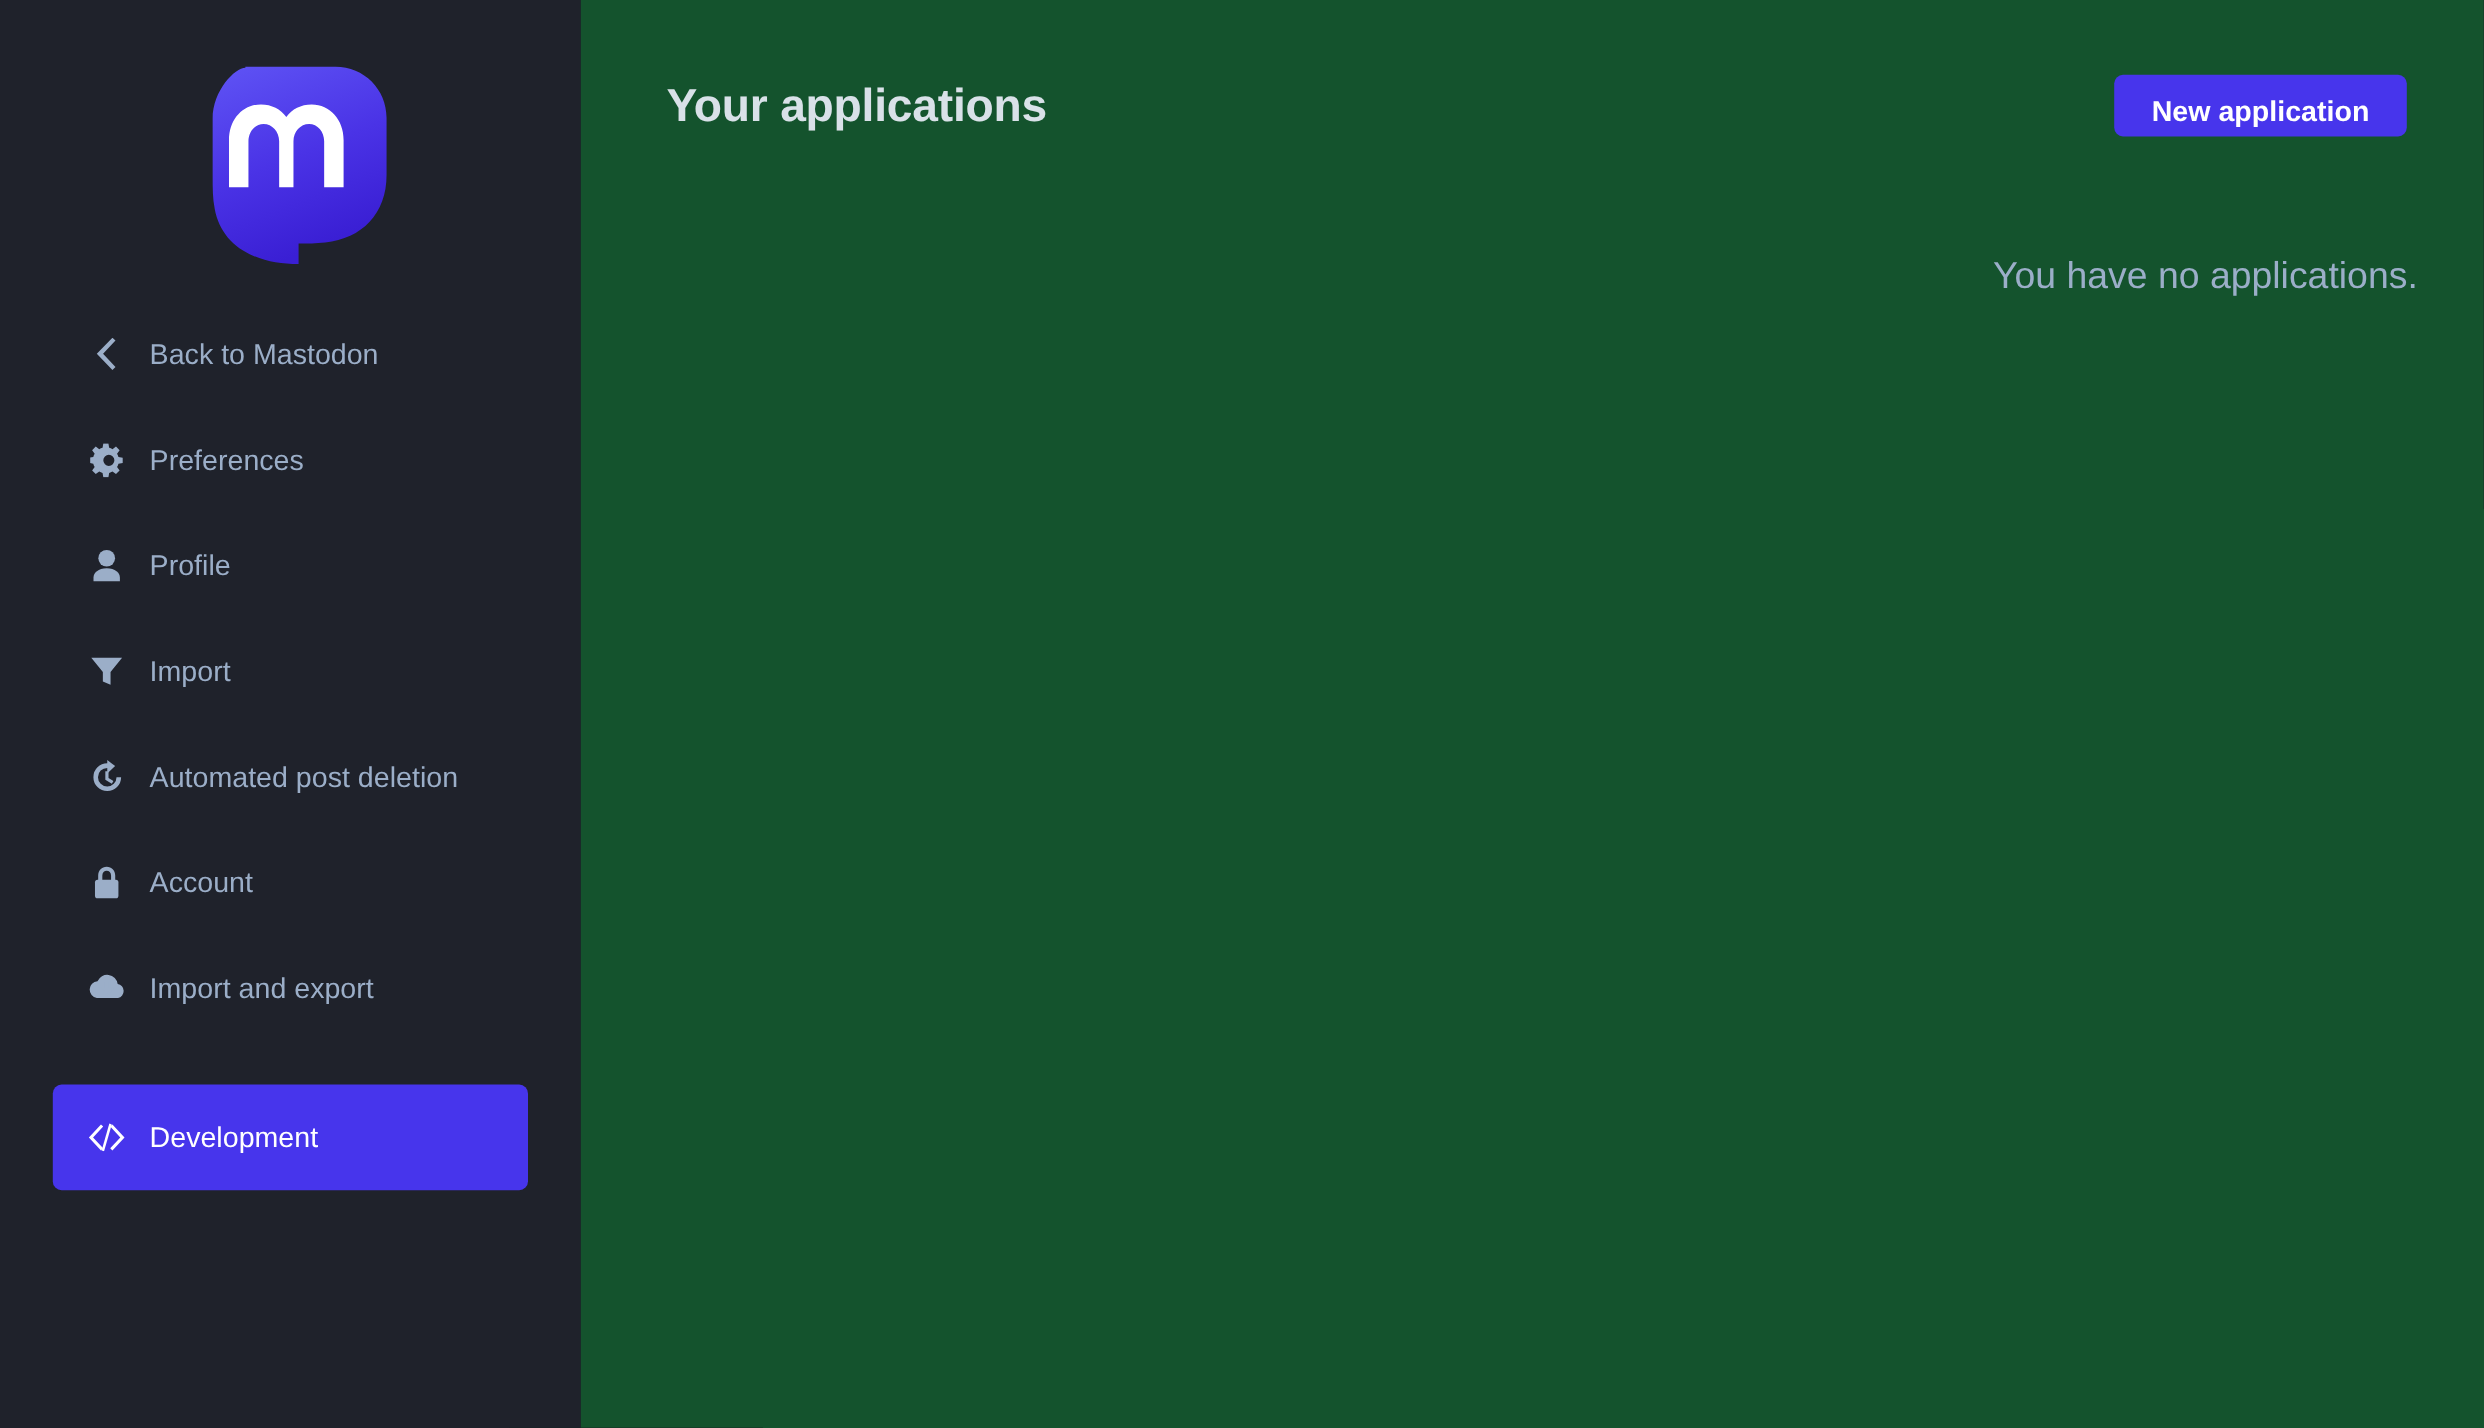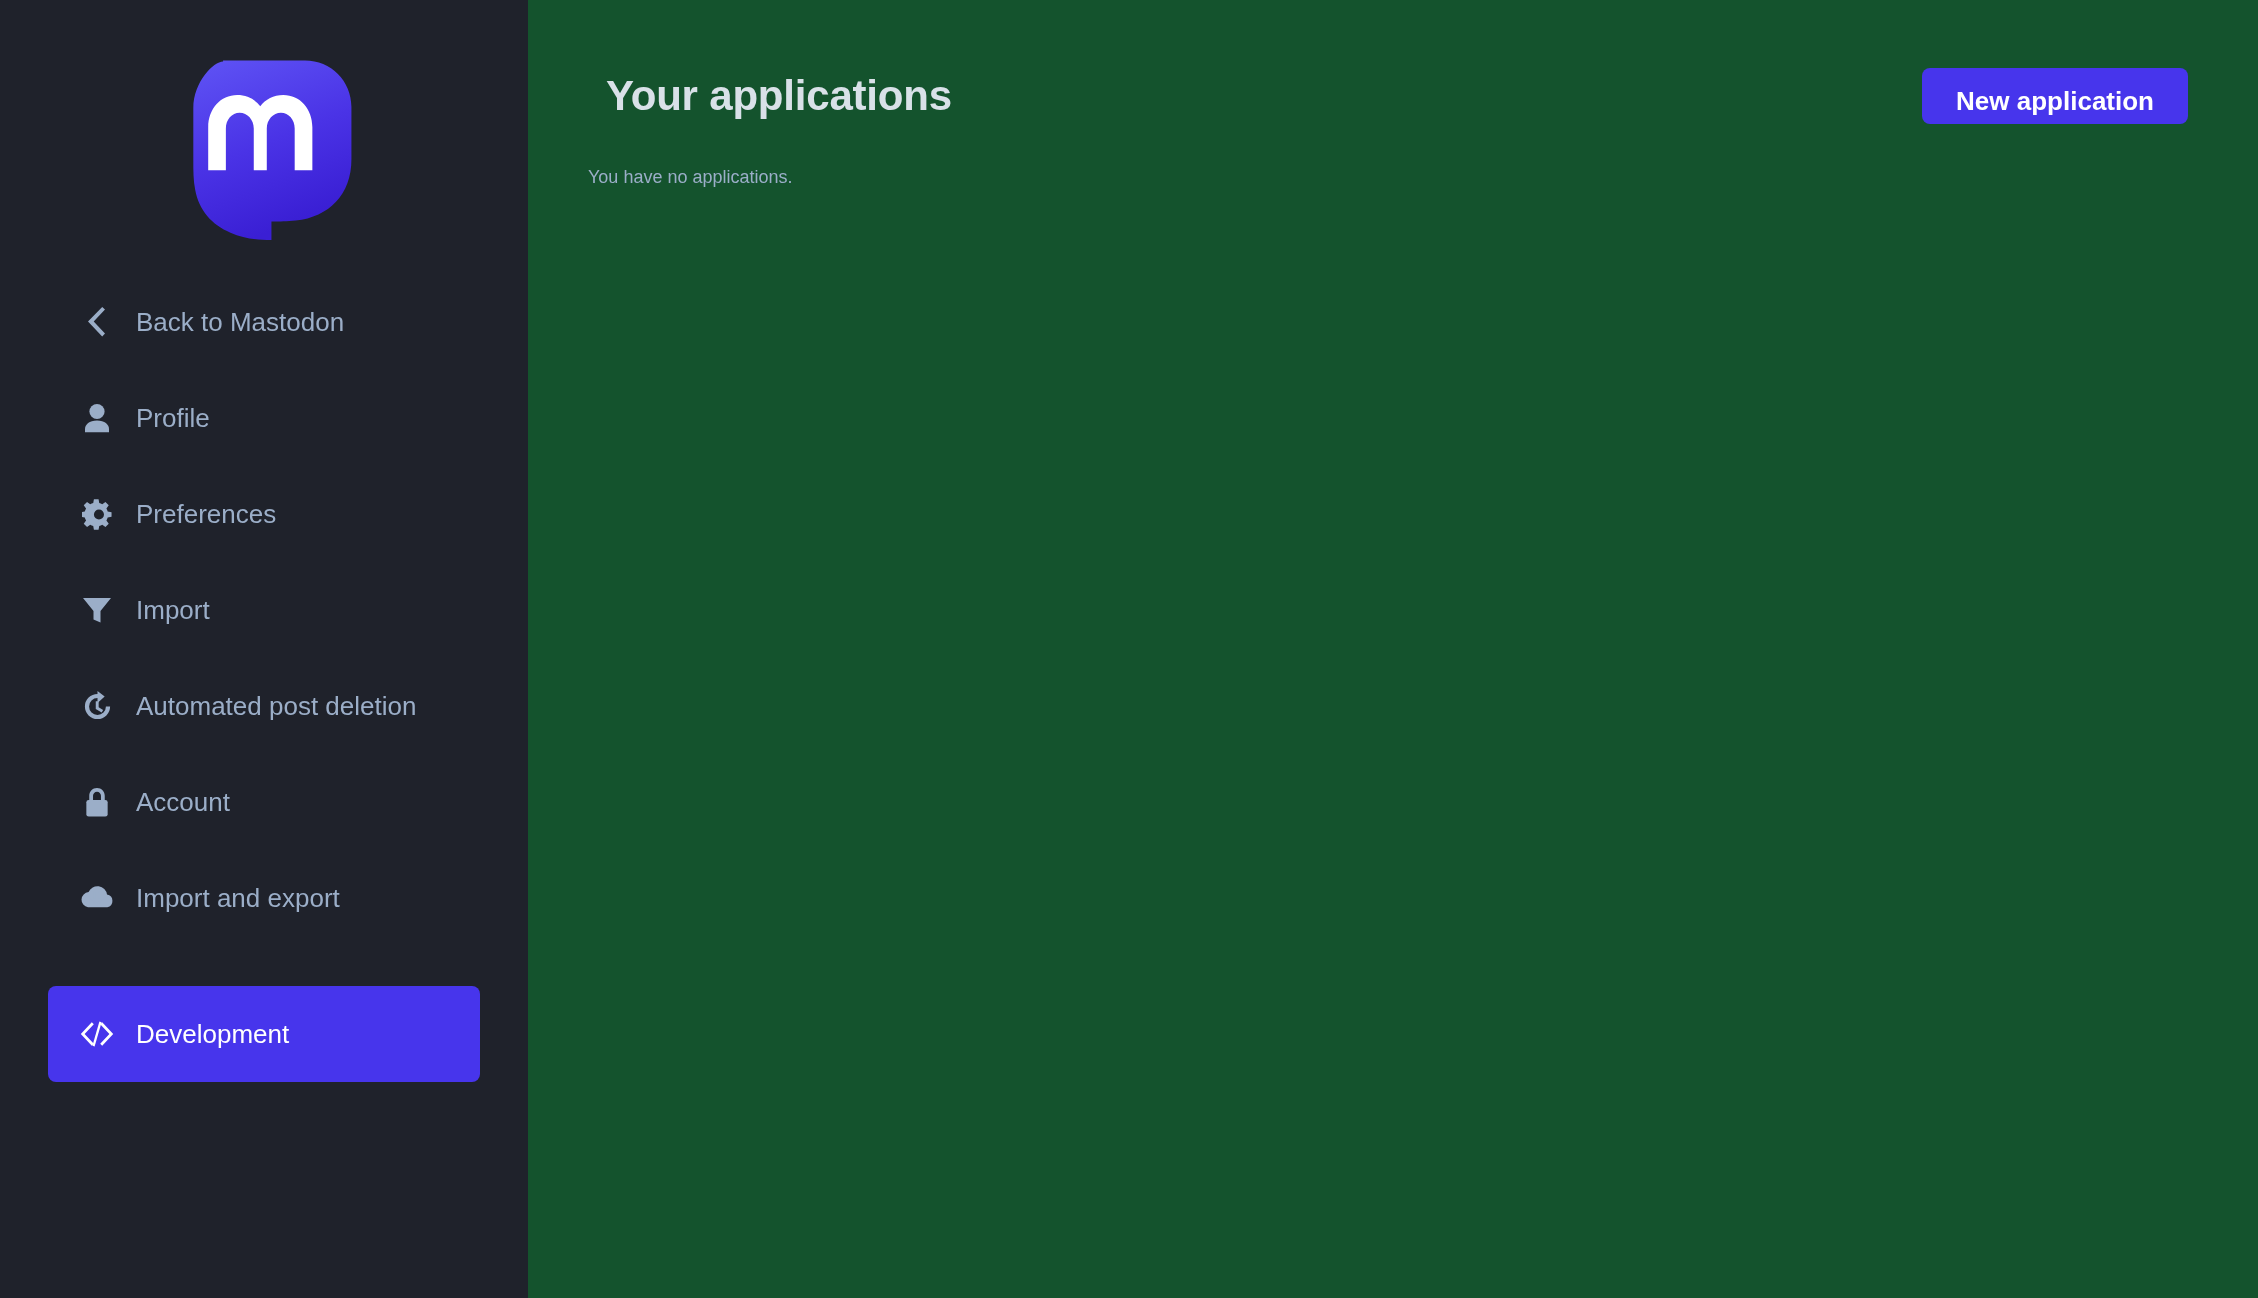--- a/index.html
+++ b/index.html
@@ -123,24 +123,24 @@
     border: none;
     border-radius: 8px;
     padding: 0 34px;
     height: 56px;
     line-height: 66px;
     cursor: pointer;
     white-space: nowrap;
   }
 
   .empty-state {
-    margin-top: 43px;
+    margin-top: 108px;
     width: 100%;
-    text-align: left;
-    font-size: 18px;
+    text-align: right;
+    font-size: 34px;
     color: #9baec8;
   }
 </style>
 </head>
 <body>
 
 <aside class="sidebar">
 
   <div class="logo-wrap">
     <a class="logo" href="#">
@@ -168,42 +168,42 @@
       <span class="ico">
         <svg width="22" height="30" viewBox="0 0 22 30">
             <path d="M19 2.6 L16.2 0 L2 14.6 L16.2 29.4 L19 26.6 L7.7 14.6 Z"></path>
           </svg>
       </span>
       <span class="label">Back to Mastodon</span>
     </a>
 
     <a class="nav-item" href="#">
       <span class="ico">
-        <svg width="28" height="30" viewBox="0 0 28 30">
-          <circle cx="14" cy="8.5" r="7.6"></circle>
-          <path d="M14 17.5 c-7.7 0 -12 4.2 -12 8.4 v3.4 h24 v-3.4 c0 -4.2 -4.3 -8.4 -12 -8.4 z"></path>
-        </svg>
-      </span>
-      <span class="label">Profile</span>
-    </a>
-
-    <a class="nav-item" href="#">
-      <span class="ico">
         <svg width="31" height="31" viewBox="0 0 32 32">
           <path d="M29 18.4 v-4.8 l-4 -.7 a10.6 10.6 0 0 0 -1.3 -3.1 l2.4 -3.3 l-3.4 -3.4 l-3.3 2.4
                    a10.6 10.6 0 0 0 -3.1 -1.3 l-.7 -4 h-4.8 l-.7 4 a10.6 10.6 0 0 0 -3.1 1.3 L3.7 3.1
                    L.3 6.5 l2.4 3.3 a10.6 10.6 0 0 0 -1.3 3.1 l-4 .7 v4.8 l4 .7 a10.6 10.6 0 0 0 1.3 3.1
                    L.3 25.5 l3.4 3.4 l3.3 -2.4 a10.6 10.6 0 0 0 3.1 1.3 l.7 4 h4.8 l.7 -4
                    a10.6 10.6 0 0 0 3.1 -1.3 l3.3 2.4 l3.4 -3.4 l-2.4 -3.3 a10.6 10.6 0 0 0 1.3 -3.1 z
                    M16 21.2 a5.2 5.2 0 1 1 0 -10.4 a5.2 5.2 0 0 1 0 10.4 z" transform="translate(1.5,0)"></path>
         </svg>
       </span>
       <span class="label">Preferences</span>
     </a>
 
+    <a class="nav-item" href="#">
+      <span class="ico">
+        <svg width="28" height="30" viewBox="0 0 28 30">
+          <circle cx="14" cy="8.5" r="7.6"></circle>
+          <path d="M14 17.5 c-7.7 0 -12 4.2 -12 8.4 v3.4 h24 v-3.4 c0 -4.2 -4.3 -8.4 -12 -8.4 z"></path>
+        </svg>
+      </span>
+      <span class="label">Profile</span>
+    </a>
+
 
     <a class="nav-item" href="#">
       <span class="ico">
         <svg width="30" height="30" viewBox="0 0 30 30">
           <path d="M1 3 h28 L18.5 16 v11.5 L11.5 24.5 V16 Z"></path>
         </svg>
       </span>
       <span class="label">Import</span>
     </a>
 

